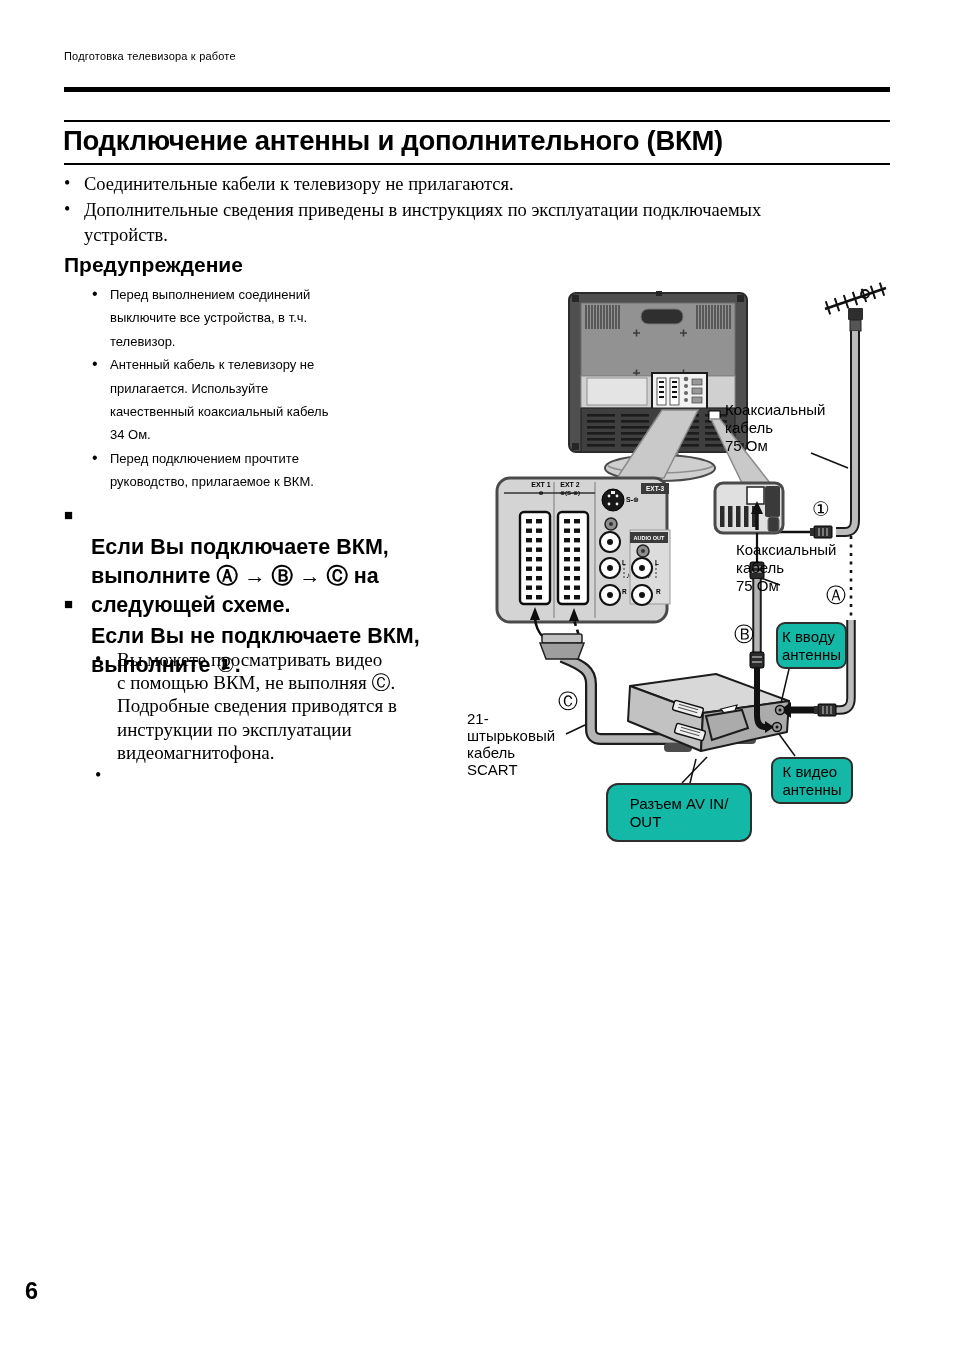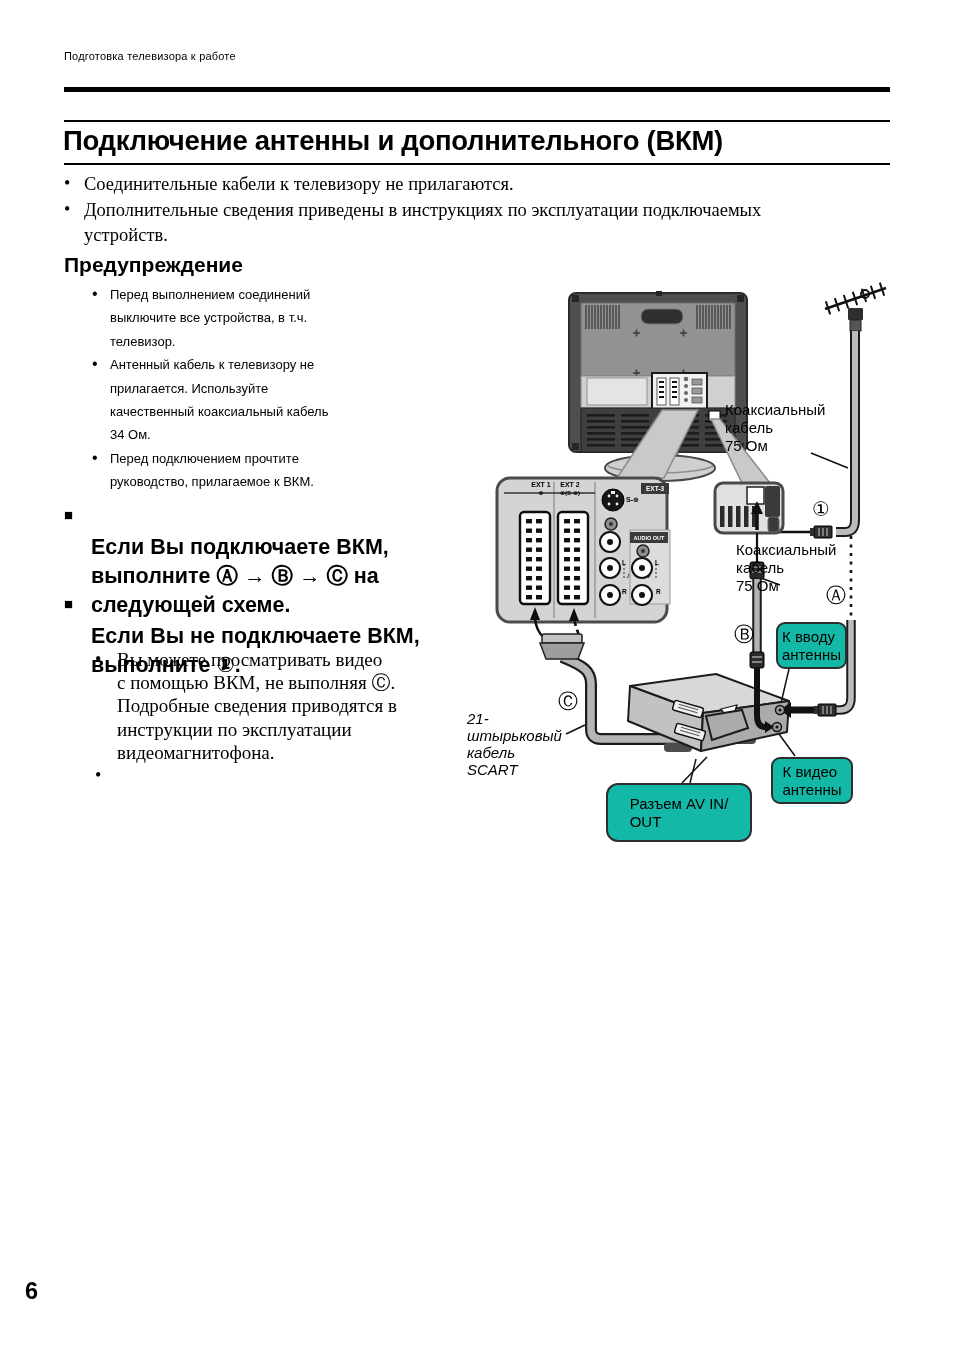--- a/index.html
+++ b/index.html
@@ -419,21 +419,21 @@
 75 Ом</div>
 <div class="dlab ml" style="left:736px;top:541px;width:140px;">Коаксиальный
 кабель
 75 Ом</div>
 <div class="callout ml" style="left:776px;top:622px;width:67px;height:43px;">К вводу
 антенны</div>
 <div class="callout ml" style="left:771px;top:757px;width:78px;height:43px;">К видео
 антенны</div>
 <div class="callout ml" style="left:606px;top:783px;width:142px;height:55px;border-radius:12px;">Разъем AV IN/
 OUT</div>
-<div class="dlab ml" style="left:467px;top:710px;width:140px;font-size:15px;line-height:17px;font-style:italic;">21-
+<div class="dlab ml" style="left:467px;top:710px;width:140px;font-size:15px;line-height:17px;">21-
 штырьковый
 кабель
 SCART</div>
 <div class="cmark" style="left:812px;top:499px;">①</div>
 <div class="cmark" style="left:826px;top:585px;">Ⓐ</div>
 <div class="cmark" style="left:734px;top:624px;">Ⓑ</div>
 <div class="cmark" style="left:558px;top:691px;">Ⓒ</div>
 
 <div class="pl" style="left:520px;top:481px;width:42px;text-align:center;font-size:7px;">EXT 1</div>
 <div class="pl" style="left:520px;top:489px;width:42px;text-align:center;font-size:6px;">⊕</div>

